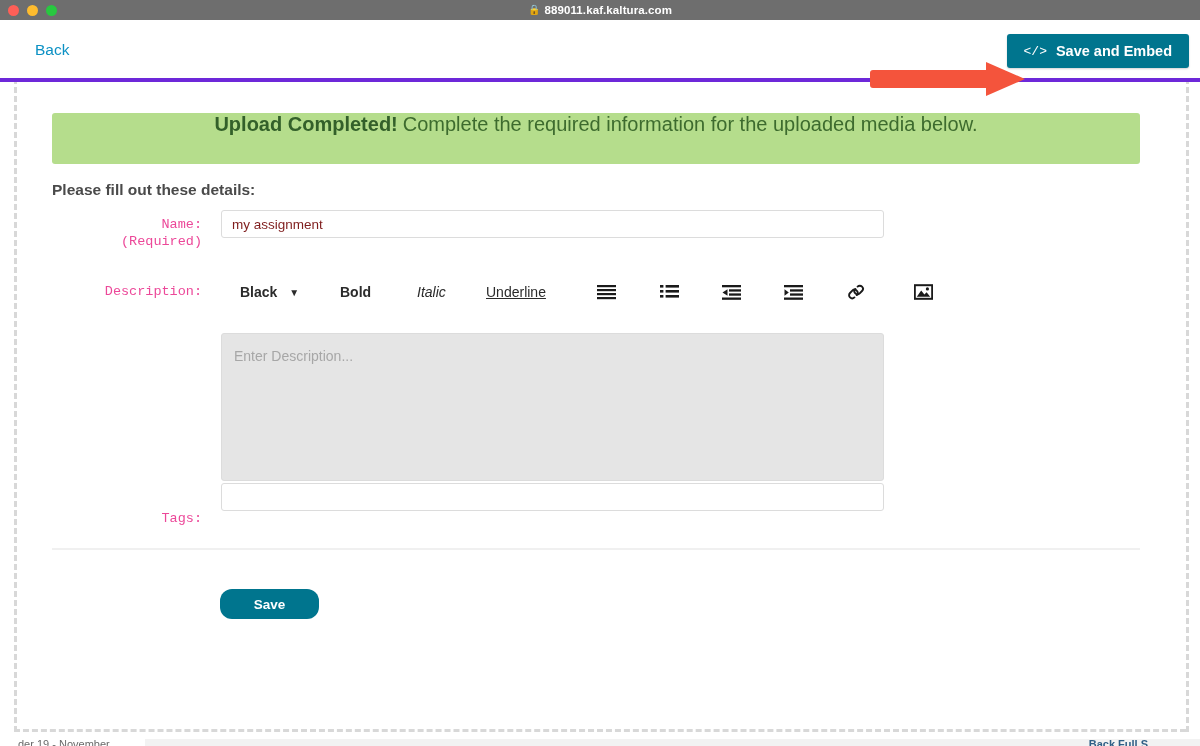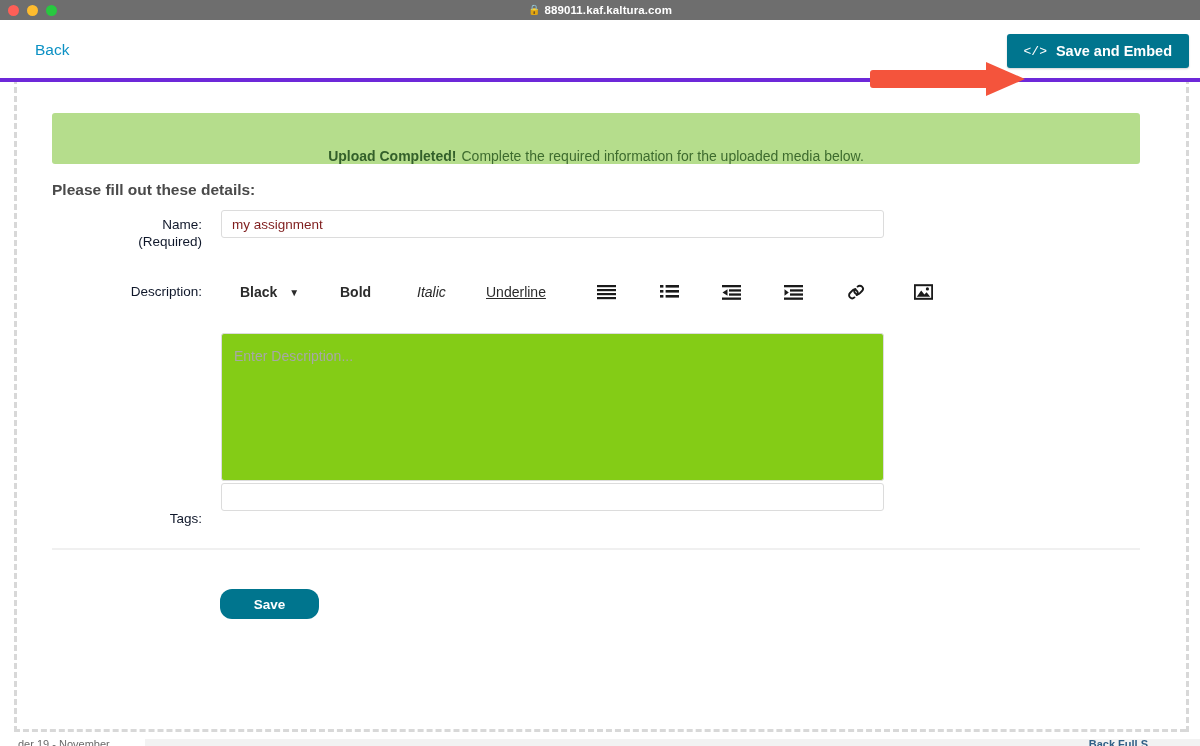--- a/index.html
+++ b/index.html
@@ -126,43 +126,44 @@
   }
 
   
   #upload-banner {
     position: absolute;
     left: 52px; top: 93px;
     width: 1088px; height: 51px;
     background: #b5dd8c;
     border-radius: 3px;
     display: flex;
-    align-items: flex-end;
+    align-items: flex-start;
     justify-content: center;
     color: #3d6b2e;
-    font-size: 14px;
+    font-size: 20px;
   }
   #upload-banner-strong { font-weight: bold; margin-right: 5px; color: #33602a; }
 
   
   #details-title {
     position: absolute;
     left: 52px; top: 161px;
     font-size: 15.5px;
     font-weight: bold;
     color: #4a4a4a;
   }
 
   
   .field-label {
     position: absolute;
     text-align: right;
-    color: #0f172a;
+    color: #ec4899;
     font-size: 13.5px;
     line-height: 17px;
+    font-family: Liberation Mono, monospace;
   }
   .field-label .sub { display: block; }
 
   #name-label { left: 60px; top: 196px; width: 142px; }
   #name-input {
     position: absolute;
     left: 221px; top: 190px;
     width: 663px; height: 28px;
     padding: 0 10px;
     border: 1px solid #dcdcdc;
@@ -214,21 +215,21 @@
   #rte-link       { left: 623px; }
   #rte-image      { left: 690px; }
 
   #description-input {
     position: absolute;
     left: 221px; top: 313px;
     width: 663px; height: 148px;
     padding: 14px 12px;
     border: 1px solid #dcdcdc;
     border-radius: 3px;
-    background: #84cc16;
+    background: #e5e5e5;
     resize: none;
     font-size: 14px;
     color: #4a4a4a;
     font-family: "Liberation Sans", sans-serif;
     outline: none;
   }
   #description-input::placeholder { color: #a7a7a7; }
 
   #tags-label { left: 60px; top: 490px; width: 142px; text-align: right; }
   #tags-input {

